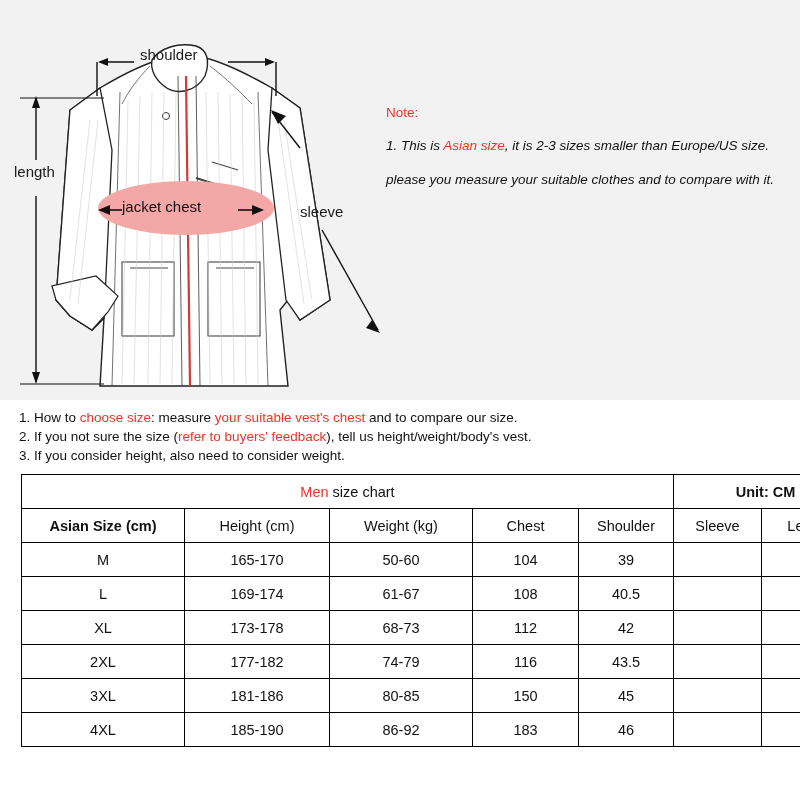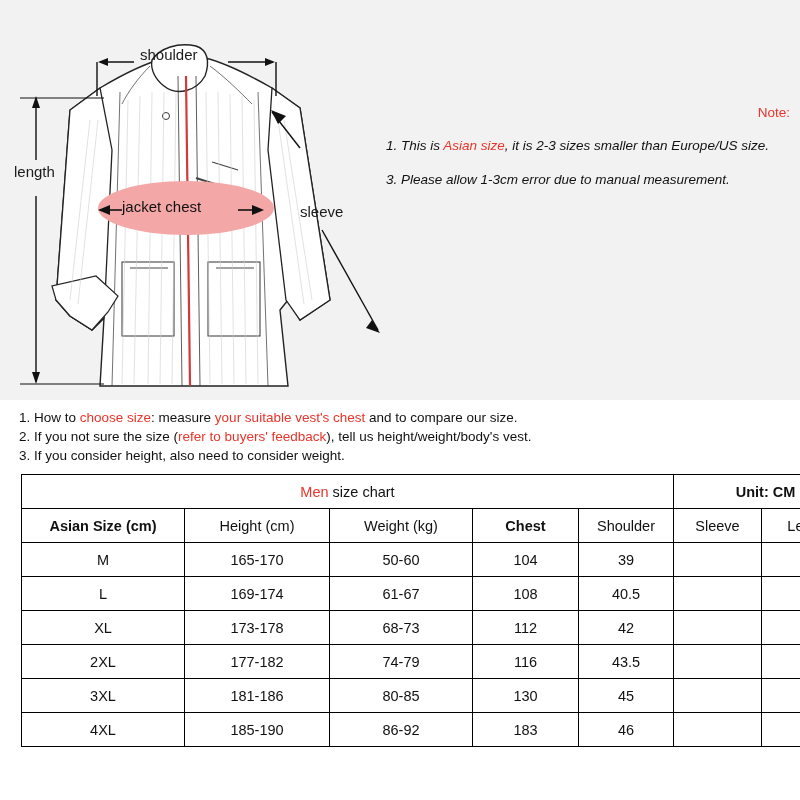--- a/index.html
+++ b/index.html
@@ -50,21 +50,20 @@
   .note-block {
     position: absolute;
     left: 386px;
     top: 105px;
     width: 404px;
   }
   .note-title {
     color: #e8342a;
     font-size: 13.5px;
     margin-bottom: 16px;
-    text-align: right;
   }
   .note-line {
     font-size: 13.5px;
     color: #111;
     line-height: 1.5;
     margin-bottom: 14px;
     font-style: italic;
   }
   .note-line .red { color: #e8342a; }
 
@@ -128,21 +127,21 @@
   .head-row td {
     font-size: 15px;
     height: 36px;
   }
   .head-asian {
     color: #e8342a;
     font-weight: bold;
     font-size: 15.5px;
   }
   .head-chest {
-    font-weight: bold;
+    font-weight: normal;
   }
   .cell-chest {
     font-weight: normal;
     font-size: 15.5px;
   }
 
   
   col.c0 { width: 163px; }
   col.c1 { width: 145px; }
   col.c2 { width: 143px; }
@@ -251,25 +250,23 @@
   <div class="dim-label label-chest">jacket chest</div>
 
   <div class="note-block">
     <div class="note-title">Note:</div>
 
     <div class="note-line">
       <span>1. This is </span><span class="red">Asian size</span><span>, it is 2-3 sizes smaller than Europe/US size.</span>
     </div>
 
     <div class="note-line">
+      <div style="margin-top:8px;">please you measure your suitable clothes and to compare with it.</div>
     </div>
 
-    <div class="note-line">
-      <span>3. Please allow 1-3cm error due to manual measurement.</span>
-    </div>
   </div>
 </div>
 
 <div class="mid-notes">
   <div class="mid-note">
     <span>1. How to </span><span class="red">choose size</span><span>: measure </span><span class="red">your suitable vest's chest</span><span> and to compare our size.</span>
   </div>
   <div class="mid-note">
     <span>2. If you not sure the size (</span><span class="red">refer to buyers' feedback</span><span>), tell us height/weight/body's vest.</span>
   </div>
@@ -338,21 +335,21 @@
           <td>74-79</td>
           <td class="cell-chest">116</td>
           <td>43.5</td>
           <td></td>
           <td>68</td>
         </tr>
         <tr>
           <td>3XL</td>
           <td>181-186</td>
           <td>80-85</td>
-          <td class="cell-chest">130</td>
+          <td class="cell-chest">150</td>
           <td>45</td>
           <td></td>
           <td>70</td>
         </tr>
         <tr>
           <td>4XL</td>
           <td>185-190</td>
           <td>86-92</td>
           <td class="cell-chest">183</td>
           <td>46</td>

